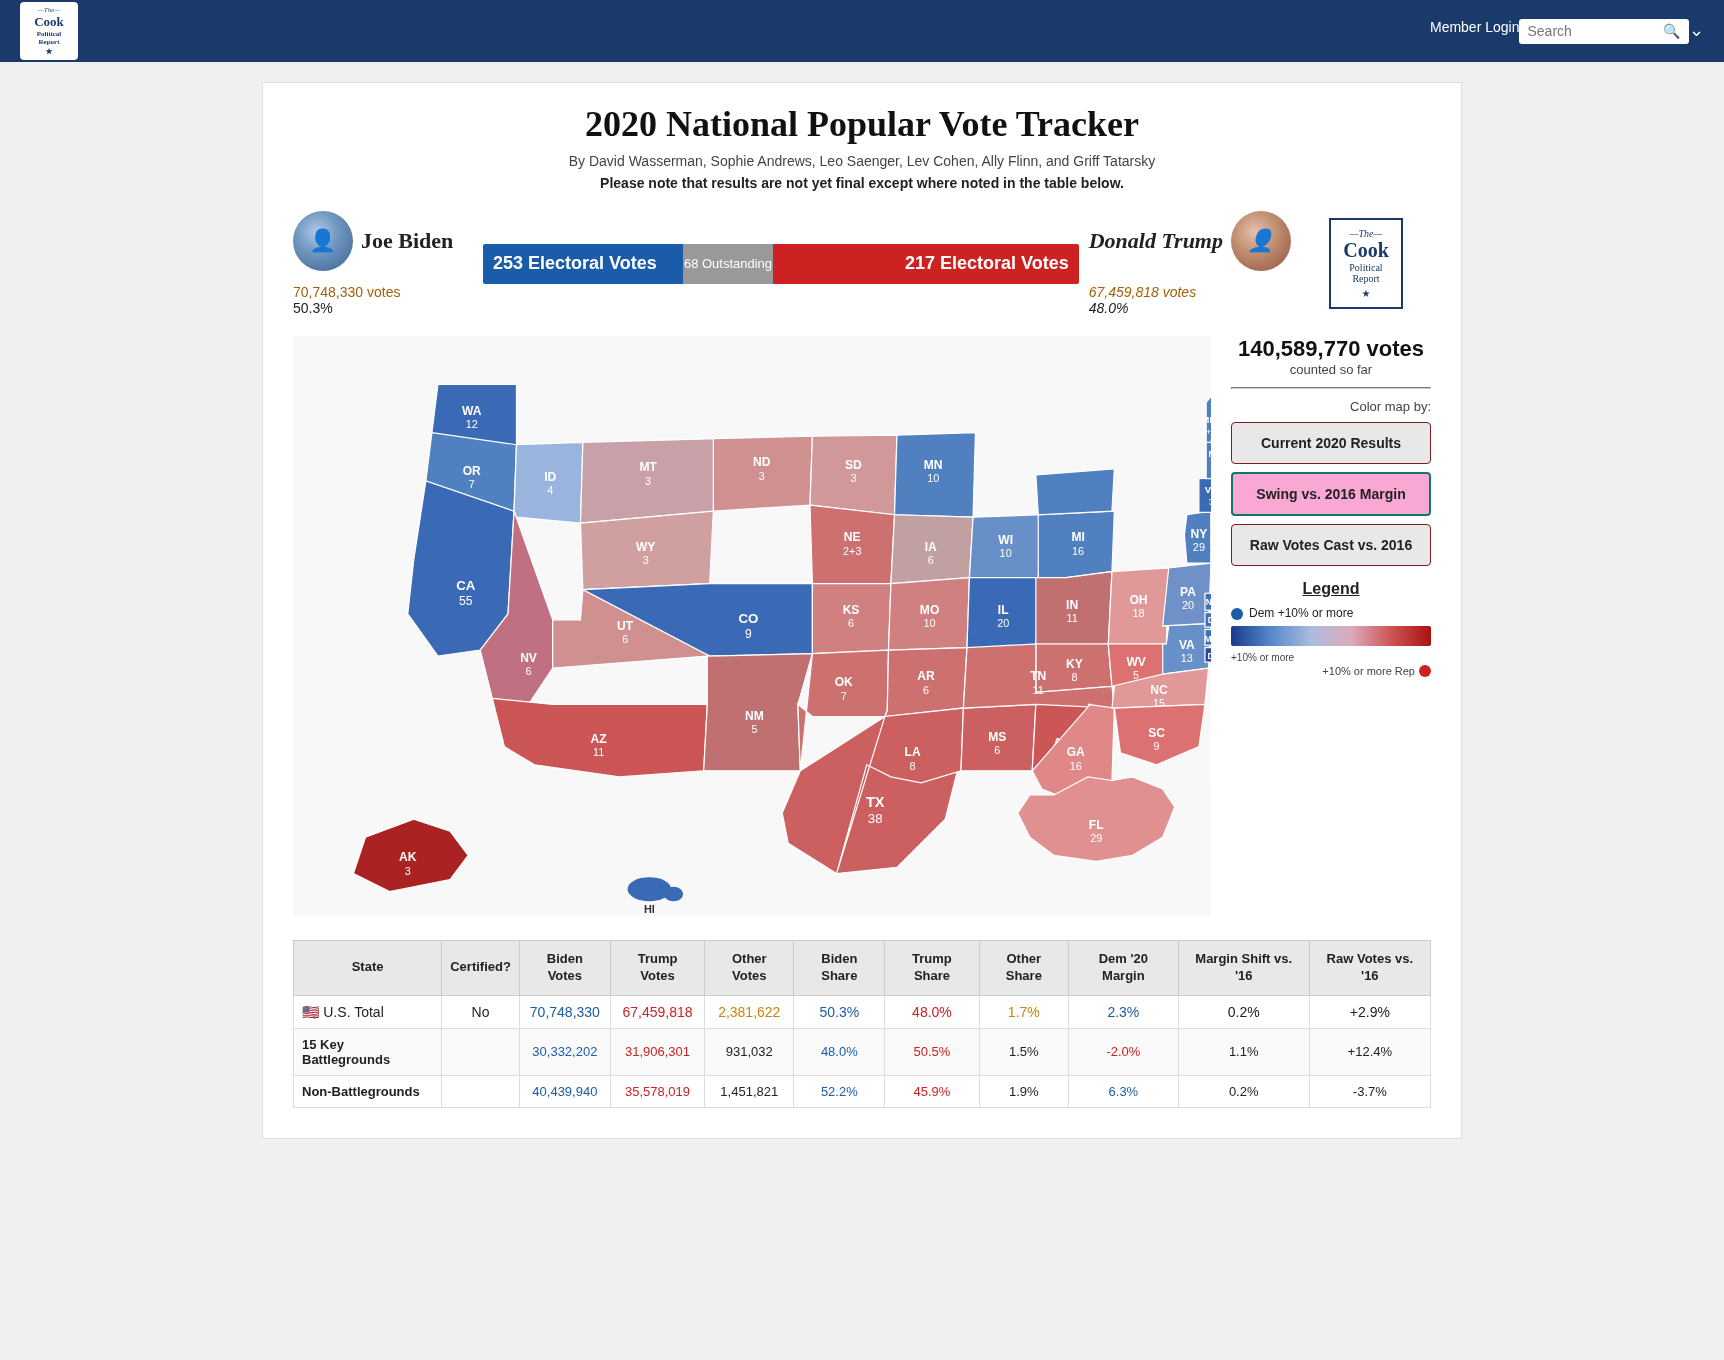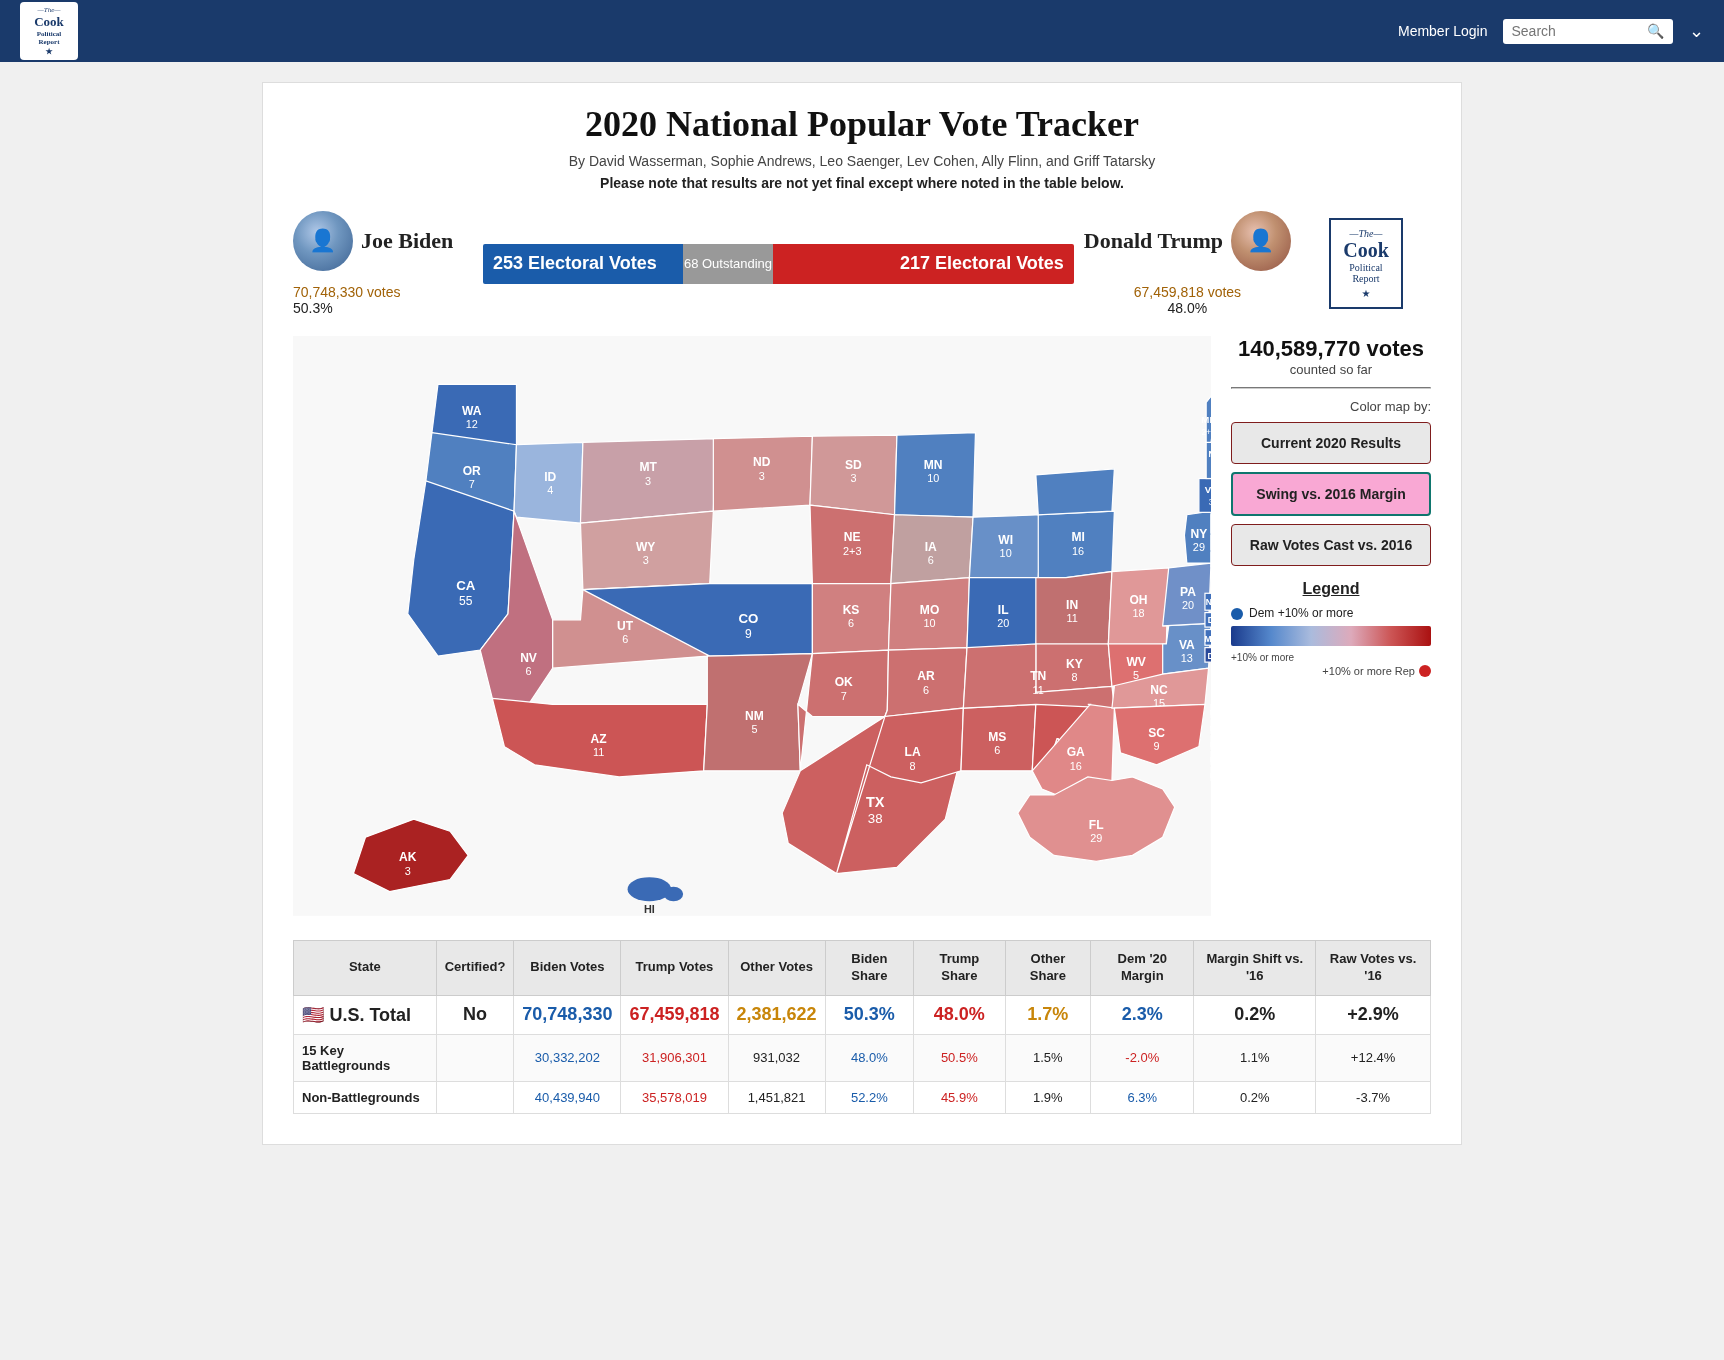--- a/index.html
+++ b/index.html
@@ -33,22 +33,21 @@
       line-height: 1.2;
       width: 58px;
     }
     .logo-box .the { font-size: 7px; font-style: italic; font-weight: normal; }
     .logo-box .cook { font-size: 13px; font-weight: bold; }
     .logo-box .political { font-size: 7px; }
     .logo-box .report { font-size: 7px; }
     .logo-box .star { color: #1a3a6b; font-size: 8px; }
     .nav-right {
       display: flex;
-      align-items: center;
-      gap: 16px;
+      align-items: flex-start;
     }
     .member-login {
       color: white;
       font-family: Arial, sans-serif;
       font-size: 14px;
       text-decoration: none;
       cursor: pointer;
     }
     .search-box {
       display: flex;
@@ -113,22 +112,23 @@
       gap: 10px;
     }
     .candidate-left {
       display: flex;
       flex-direction: column;
       min-width: 180px;
     }
     .candidate-right {
       display: flex;
       flex-direction: column;
-      align-items: center;
+      align-items: flex-start;
       min-width: 180px;
+      font-style: italic;
     }
     .candidate-name-left {
       font-size: 22px;
       font-weight: bold;
       color: #222;
       display: flex;
       align-items: center;
       gap: 8px;
     }
     .candidate-name-right {
@@ -353,22 +353,22 @@
       font-weight: bold;
       font-size: 13px;
       line-height: 1.3;
     }
     .data-table td {
       border: 1px solid #ddd;
       padding: 8px;
       text-align: center;
     }
     .data-table tr.total-row td {
-      font-weight: bold;
-      font-size: 18px;
+      font-weight: normal;
+      font-size: 14px;
     }
     .data-table td.state-cell {
       text-align: left;
       font-weight: bold;
     }
     .blue { color: #1a5caa; }
     .red { color: #cc2222; }
     .gold { color: #c8860a; }
   </style>
 </head>

